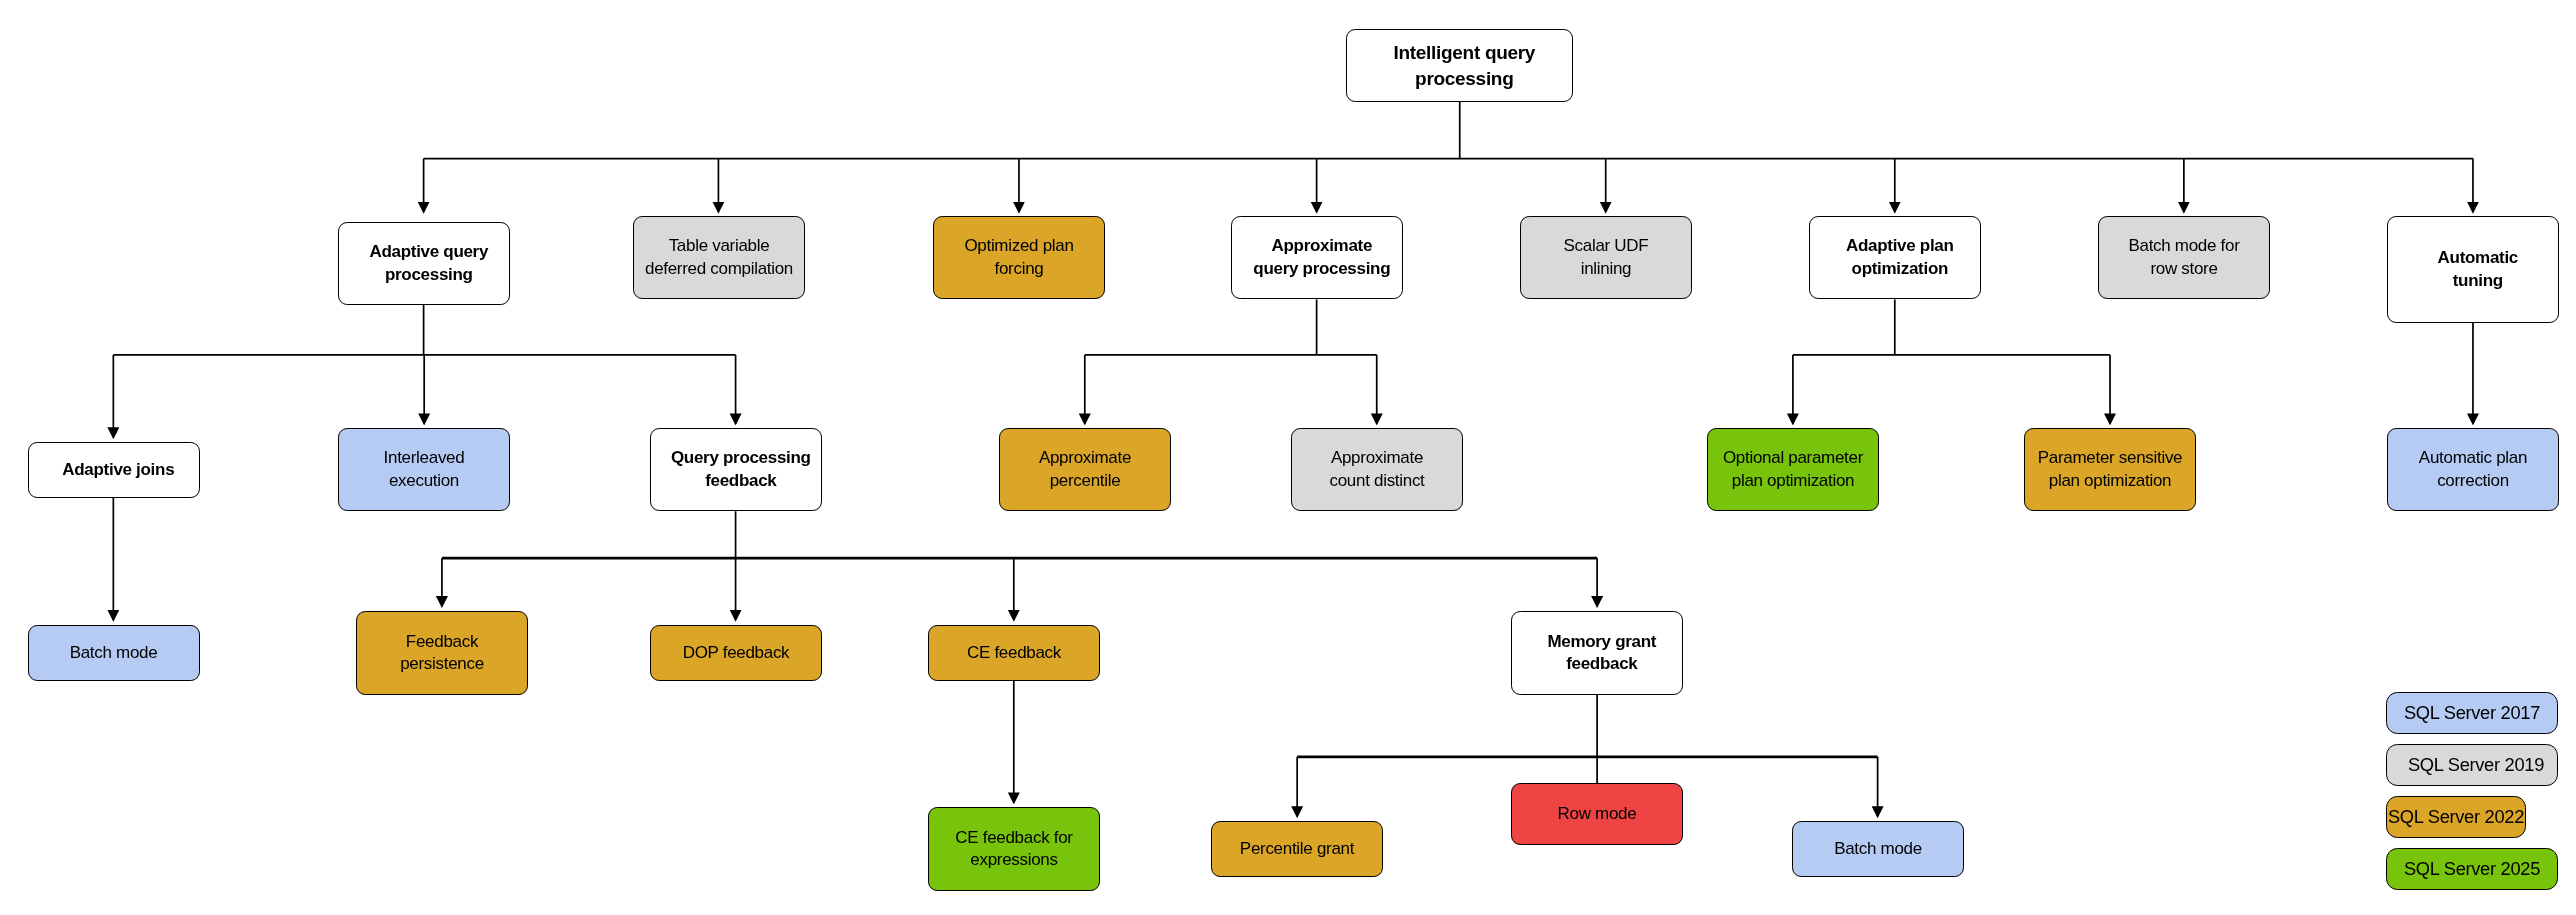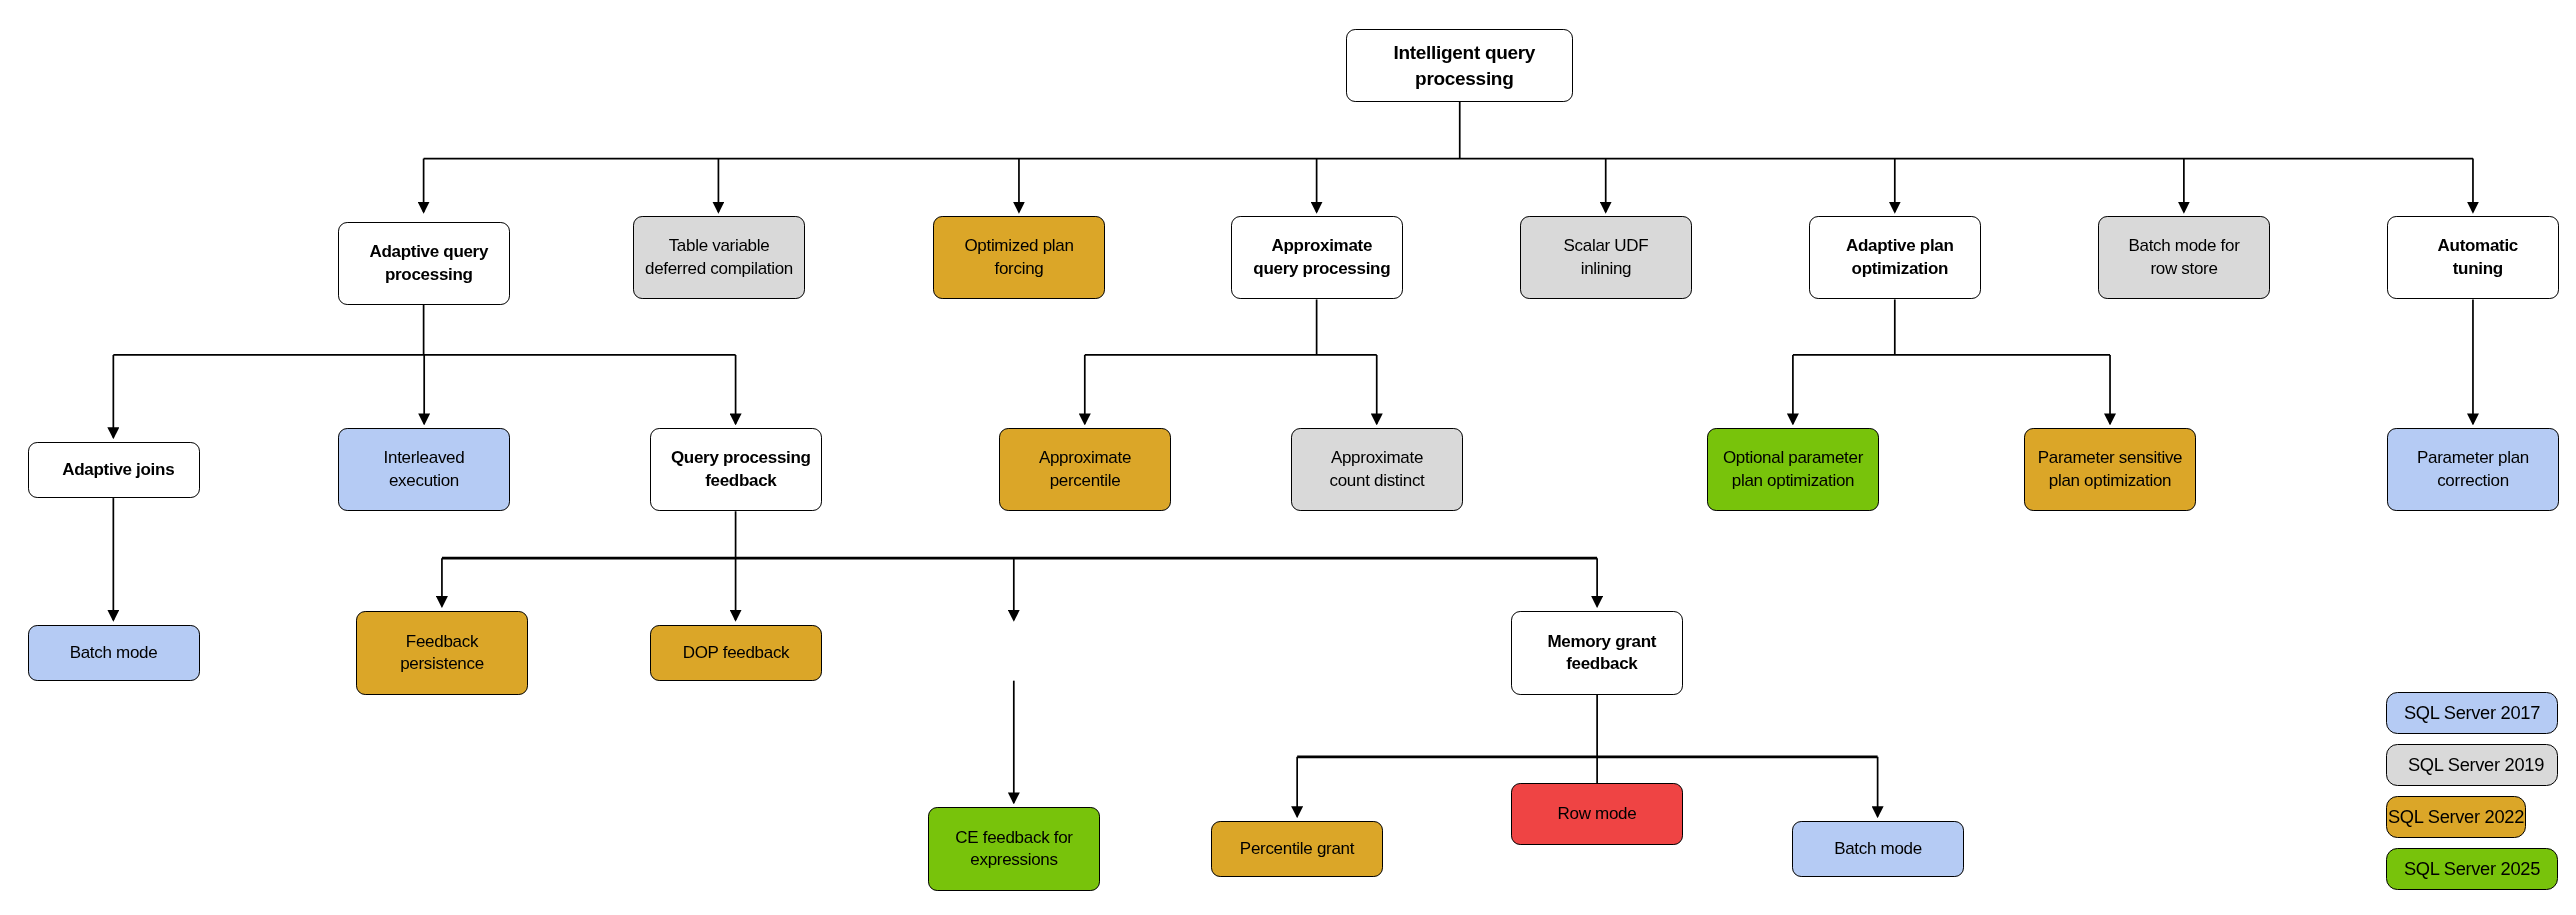--- a/index.html
+++ b/index.html
@@ -127,43 +127,44 @@
   <div class="node" style="left: 933px; top: 216px; width: 172px; height: 83px; background: rgb(219, 166, 40);">Optimized plan
 forcing</div>
   <div class="node category" style="left: 1231px; top: 216px; width: 172px; height: 83px; background: rgb(255, 255, 255);">Approximate
 query processing</div>
   <div class="node" style="left: 1520px; top: 216px; width: 172px; height: 83px; background: rgb(217, 217, 217);">Scalar UDF
 inlining</div>
   <div class="node category" style="left: 1809px; top: 216px; width: 172px; height: 83px; background: rgb(255, 255, 255);">Adaptive plan
 optimization</div>
   <div class="node" style="left: 2098px; top: 216px; width: 172px; height: 83px; background: rgb(217, 217, 217);">Batch mode for
 row store</div>
-  <div class="node category" style="left: 2387px; top: 216px; width: 172px; height: 83px; background: rgb(255, 255, 255);">Automatic
+  <div class="node category" style="left: 2387px; top: 216px; width: 172px; height: 107px; background: rgb(255, 255, 255);">Automatic
 tuning</div>
 
   <div class="node category" style="left: 27.5px; top: 442px; width: 172px; height: 56px; background: rgb(255, 255, 255);">Adaptive joins</div>
   <div class="node" style="left: 338px; top: 428px; width: 172px; height: 83px; background: rgb(181, 203, 244);">Interleaved
 execution</div>
   <div class="node category" style="left: 650px; top: 428px; width: 172px; height: 83px; background: rgb(255, 255, 255);">Query processing
 feedback</div>
   <div class="node" style="left: 999px; top: 428px; width: 172px; height: 83px; background: rgb(219, 166, 40);">Approximate
 percentile</div>
   <div class="node" style="left: 1291px; top: 428px; width: 172px; height: 83px; background: rgb(217, 217, 217);">Approximate
 count distinct</div>
   <div class="node" style="left: 1707px; top: 428px; width: 172px; height: 83px; background: rgb(120, 195, 11);">Optional parameter
 plan optimization</div>
   <div class="node" style="left: 2024px; top: 428px; width: 172px; height: 83px; background: rgb(219, 166, 40);">Parameter sensitive
 plan optimization</div>
-  <div class="node" style="left: 2387px; top: 428px; width: 172px; height: 83px; background: rgb(181, 203, 244);">Parameter plan
+  <div class="node" style="left: 2387px; top: 428px; width: 172px; height: 83px; background: rgb(181, 203, 244);">Automatic plan
 correction</div>
 
   <div class="node" style="left: 27.5px; top: 625px; width: 172px; height: 56px; background: rgb(181, 203, 244);">Batch mode</div>
   <div class="node" style="left: 356px; top: 611px; width: 172px; height: 84px; background: rgb(219, 166, 40);">Feedback
 persistence</div>
   <div class="node" style="left: 650px; top: 625px; width: 172px; height: 56px; background: rgb(219, 166, 40);">DOP feedback</div>
+  <div class="node" style="left: 928px; top: 625px; width: 172px; height: 56px; background: rgb(219, 166, 40);">CE feedback</div>
   <div class="node category" style="left: 1511px; top: 611px; width: 172px; height: 84px; background: rgb(255, 255, 255);">Memory grant
 feedback</div>
 
   <div class="node" style="left: 928px; top: 807px; width: 172px; height: 84px; background: rgb(120, 195, 11);">CE feedback for
 expressions</div>
   <div class="node" style="left: 1211px; top: 821px; width: 172px; height: 56px; background: rgb(219, 166, 40);">Percentile grant</div>
   <div class="node" style="left: 1511px; top: 783px; width: 172px; height: 62px; background: #ef4444;">Row mode</div>
   <div class="node" style="left: 1792px; top: 821px; width: 172px; height: 56px; background: rgb(181, 203, 244);">Batch mode</div>
 
   <div class="legend-item" style="left: 2386px; top: 692px; width: 172px; height: 42px; background: rgb(181, 203, 244);">SQL Server 2017</div>

